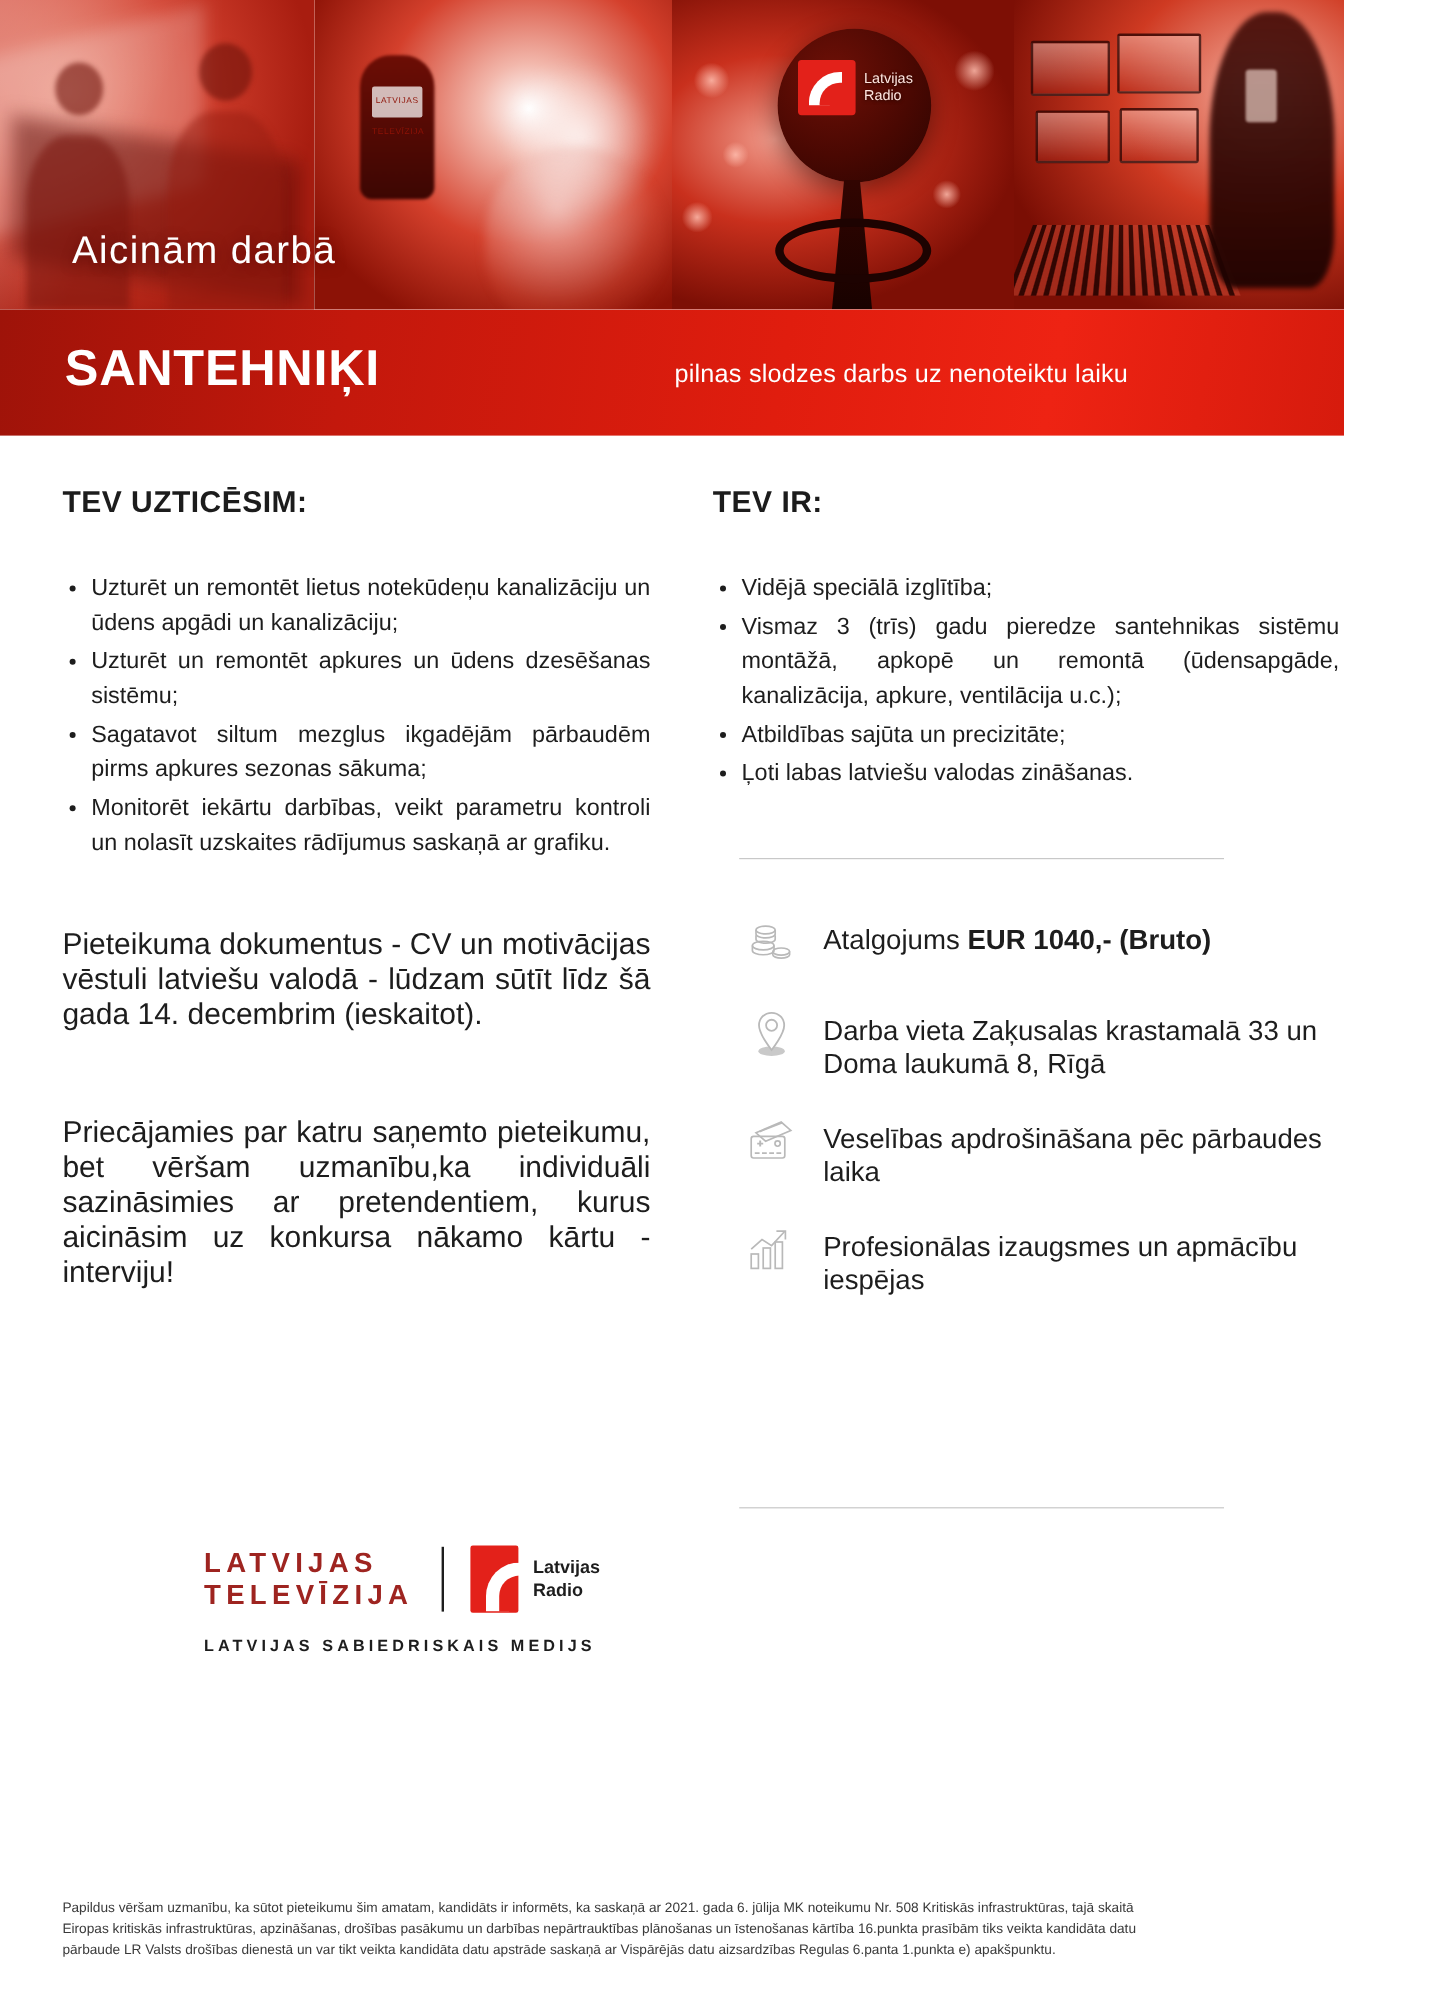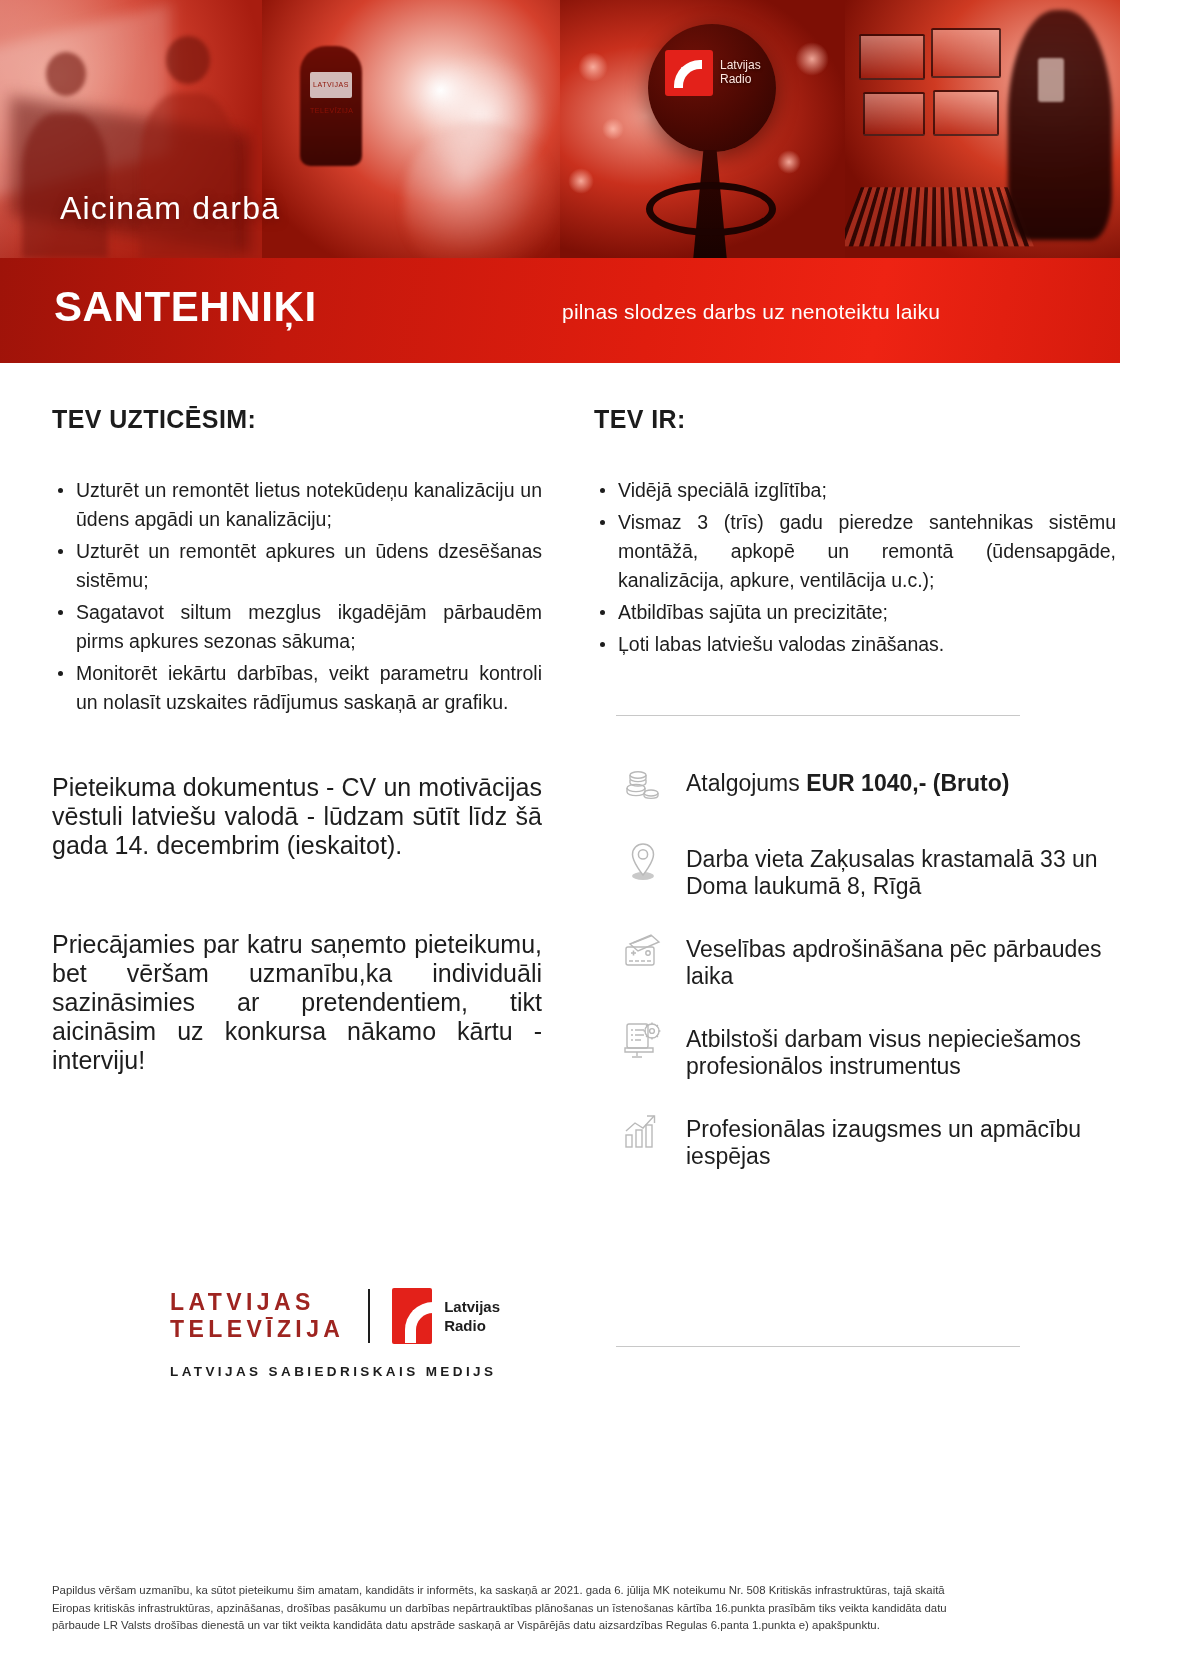--- a/index.html
+++ b/index.html
@@ -475,21 +475,21 @@
       <div class="col-head">TEV UZTICĒSIM:</div>
 
       <ul class="reqs">
         <li>Uzturēt un remontēt lietus notekūdeņu kanalizāciju un ūdens apgādi un kanalizāciju;</li>
         <li>Uzturēt un remontēt apkures un ūdens dzesēšanas sistēmu;</li>
         <li>Sagatavot siltum mezglus ikgadējām pārbaudēm pirms apkures sezonas sākuma;</li>
         <li>Monitorēt iekārtu darbības, veikt parametru kontroli un nolasīt uzskaites rādījumus saskaņā ar grafiku.</li>
       </ul>
 
       <div class="para first">Pieteikuma dokumentus - CV un motivācijas vēstuli latviešu valodā - lūdzam sūtīt līdz šā gada 14. decembrim (ieskaitot).</div>
-      <div class="para second">Priecājamies par katru saņemto pieteikumu, bet vēršam uzmanību,ka individuāli sazināsimies ar pretendentiem, tikt aicināsim uz konkursa nākamo kārtu - interviju!</div>
+      <div class="para second">Priecājamies par katru saņemto pieteikumu, bet vēršam uzmanību,ka individuāli sazināsimies ar pretendentiem, kurus aicināsim uz konkursa nākamo kārtu - interviju!</div>
     </div>
 
     <div class="col-right">
       <div class="col-head">TEV IR:</div>
 
       <ul class="reqs">
         <li>Vidējā speciālā izglītība;</li>
         <li>Vismaz 3 (trīs) gadu pieredze santehnikas sistēmu montāžā, apkopē un remontā (ūdensapgāde, kanalizācija, apkure, ventilācija u.c.);</li>
         <li>Atbildības sajūta un precizitāte;</li>
         <li>Ļoti labas latviešu valodas zināšanas.</li>
@@ -532,34 +532,20 @@
               <path d="M12 11 L31 3.6"></path>
               <rect x="5" y="15" width="28" height="18" rx="2"></rect>
               <path d="M10 21h5M12.5 18.5v5" stroke-width="1.6"></path>
               <circle cx="27" cy="21" r="2.2"></circle>
               <path d="M8 29h4M14 29h4M20 29h4M26 29h4"></path>
             </svg>
           </span>
           <span class="btext">Veselības apdrošināšana pēc pārbaudes laika</span>
         </div>
 
-        <div class="benefit">
-          <span class="icon">
-            <svg width="42" height="42" viewBox="0 0 42 42" fill="none" stroke="#b9b9b9" stroke-width="1.4">
-              <rect x="5" y="4" width="21" height="24" rx="2"></rect>
-              <path d="M9 10h2M13 10h9M9 15h2M13 15h9M9 20h2M13 20h6"></path>
-              <circle cx="30" cy="11" r="7"></circle>
-              <circle cx="30" cy="11" r="2.4"></circle>
-              <path d="M30 2.6v2M30 17.4v2M21.6 11h2M36.4 11h2M24.1 5.1l1.4 1.4M34.5 15.5l1.4 1.4M35.9 5.1l-1.4 1.4M25.5 15.5l-1.4 1.4"></path>
-              <path d="M3 28h28v4H3z"></path>
-              <path d="M15 32v4M10 37h10"></path>
-            </svg>
-          </span>
-          <span class="btext">Atbilstoši darbam visus nepieciešamos profesionālos instrumentus</span>
-        </div>
 
         <div class="benefit">
           <span class="icon">
             <svg width="42" height="40" viewBox="0 0 42 40" fill="none" stroke="#b9b9b9" stroke-width="1.4">
               <path d="M4 20 L13 12 L21 17 L32 5"></path>
               <path d="M25 5h7.5v7"></path>
               <rect x="4" y="24" width="6" height="12"></rect>
               <rect x="14" y="19" width="6" height="17"></rect>
               <rect x="24" y="14" width="6" height="22"></rect>
             </svg>

